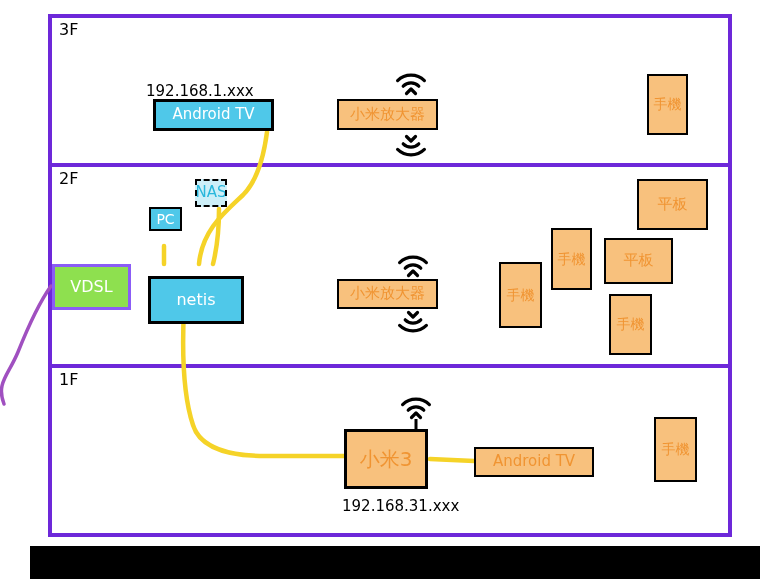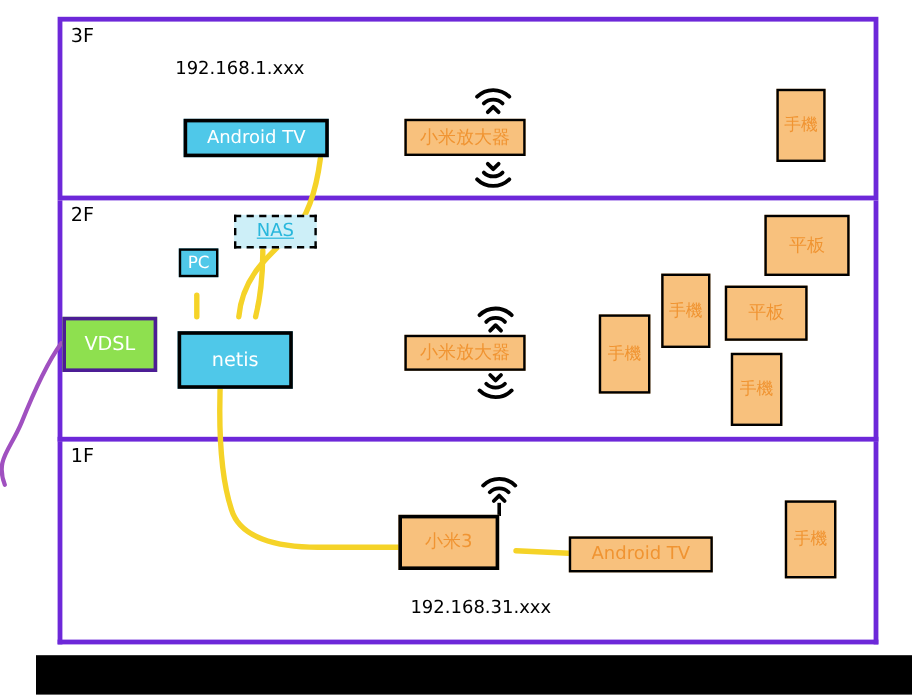--- a/index.html
+++ b/index.html
@@ -14,21 +14,21 @@
   .floor-label {
     position:absolute; top:2px; left:7px; font-size:16px; color:#000;
   }
   .plain-text { position:absolute; font-size:15px; color:#000; z-index:3; }
   .box {
     position:absolute; display:flex; align-items:center; justify-content:center;
     text-align:center; line-height:1.15; z-index:3; overflow:hidden;
   }
   .cyan   { background:#4fc8e9; border:3px solid #000; color:#ffffff; }
   .nasbox { background:#cdeff8; border:2px dashed #000; color:#29b7dc; }
-  .vdsl   { background:#8ee04f; border:3px solid #4c1d95; color:#ffffff; }
+  .vdsl   { background:#8ee04f; border:3px solid #8b5cf6; color:#ffffff; }
   .orange { background:#f8c17d; border:3px solid #000; color:#f09432; }
   .overlay { position:absolute; left:0; top:0; z-index:2; pointer-events:none; }
   .yline { stroke:#f5d328; stroke-width:4.5; fill:none; stroke-linecap:round; }
   .pline { stroke:#a050c0; stroke-width:3.5; fill:none; stroke-linecap:round; }
   .wifi  { stroke:#000; stroke-width:3.2; fill:none; stroke-linecap:round; stroke-linejoin:round; }
   .stem  { stroke:#000; stroke-width:3; fill:none; }
   .bottom-bar { position:absolute; background:#000; z-index:4; }
 </style>
 </head>
 <body>
@@ -78,36 +78,36 @@
     </g>
 
     <g class="wifi" transform="translate(416,418)">
       <path d="M -13.4 -13.4 A 19 19 0 0 1 13.4 -13.4"></path>
       <path d="M -7.8 -7.8 A 11 11 0 0 1 7.8 -7.8"></path>
       <path d="M -4.5 -0.5 L 0 -5 L 4.5 -0.5"></path>
     </g>
     <path class="stem" d="M 416 419 L 416 430"></path>
   </svg>
 
-  <div class="plain-text" style="left:146px; top:48px;text-align:right;">192.168.1.xxx</div>
+  <div class="plain-text" style="left:146px; top:82px;text-align:right;">192.168.1.xxx</div>
   <div class="box cyan" style="left:153px; top:99px; width:121px; height:32px; font-size:15px;">Android TV</div>
   <div class="box orange" style="left:337px; top:99px; width:101px; height:31px; font-size:15px; border-width:2.5px;">小米放大器</div>
   <div class="box orange" style="left:647px; top:74px; width:41px; height:61px; font-size:14px; border-width:2.5px;">手機</div>
 
-  <div class="box nasbox" style="left:195px; top:179px; width:69px; height:28px; font-size:15px;text-decoration:underline;">NAS</div>
+  <div class="box nasbox" style="left:195px; top:179px; width:32px; height:28px; font-size:15px;">NAS</div>
   <div class="box cyan" style="left:149px; top:207px; width:33px; height:24px; font-size:14px; border-width:2.5px;">PC</div>
   <div class="box vdsl" style="left:52px; top:264px; width:79px; height:46px; font-size:16px;">VDSL</div>
   <div class="box cyan" style="left:148px; top:276px; width:96px; height:48px; font-size:16px;">netis</div>
   <div class="box orange" style="left:337px; top:279px; width:101px; height:30px; font-size:15px; border-width:2.5px;">小米放大器</div>
   <div class="box orange" style="left:637px; top:179px; width:71px; height:51px; font-size:15px; border-width:2.5px;">平板</div>
   <div class="box orange" style="left:551px; top:228px; width:41px; height:62px; font-size:14px; border-width:2.5px;">手機</div>
   <div class="box orange" style="left:604px; top:238px; width:69px; height:46px; font-size:15px; border-width:2.5px;">平板</div>
   <div class="box orange" style="left:499px; top:262px; width:43px; height:66px; font-size:14px; border-width:2.5px;">手機</div>
   <div class="box orange" style="left:609px; top:294px; width:43px; height:61px; font-size:14px; border-width:2.5px;">手機</div>
 
-  <div class="box orange" style="left:332px; top:429px; width:84px; height:46px; font-size:15px;">小米3</div>
+  <div class="box orange" style="left:344px; top:429px; width:84px; height:60px; font-size:20px;">小米3</div>
   <div class="box orange" style="left:474px; top:447px; width:120px; height:30px; font-size:15px; border-width:2.5px;">Android TV</div>
   <div class="box orange" style="left:654px; top:417px; width:43px; height:65px; font-size:14px; border-width:2.5px;">手機</div>
   <div class="plain-text" style="left:342px; top:497px;">192.168.31.xxx</div>
 
   <div class="bottom-bar" style="left:30px; top:546px; width:730px; height:33px;"></div>
 
 </div>
 
 </body></html>

